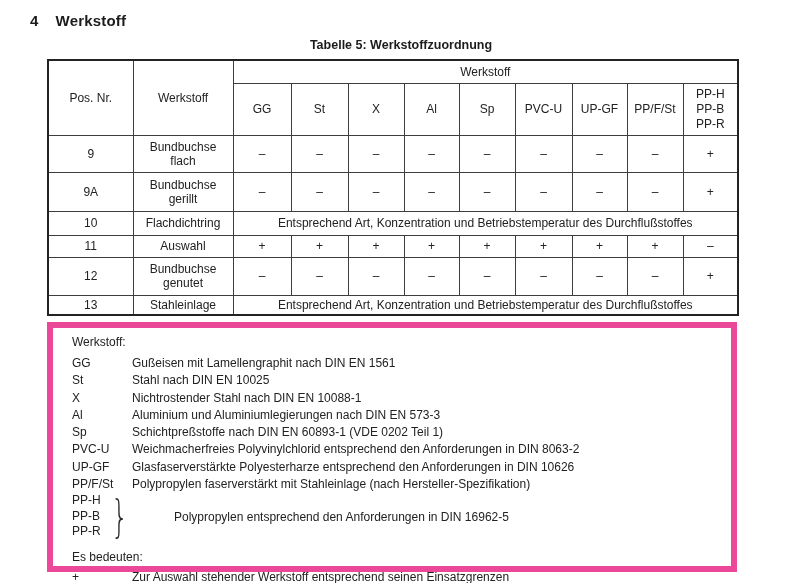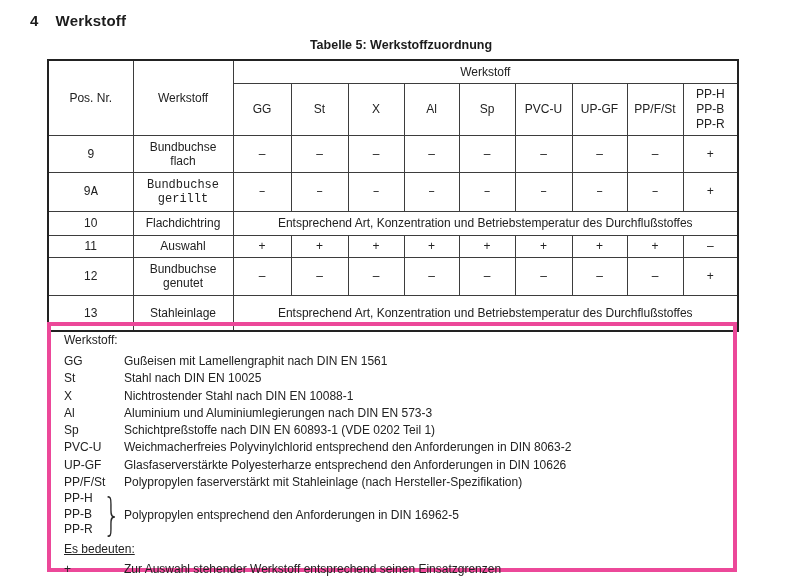--- a/index.html
+++ b/index.html
@@ -58,39 +58,39 @@
     font-size: 12px;
     text-align: center;
     vertical-align: middle;
     padding: 0 2px;
     color: #222222;
     overflow: hidden;
   }
   .hrow1 { height: 23px; }
   .hrow2 { height: 52px; }
   .r9    { height: 37px; }
-  .r9a   { height: 39px; font-family: Liberation Mono, monospace; }
+  .r9a   { height: 39px; }
   .r10   { height: 24px; }
   .r11   { height: 22px; }
   .r12   { height: 38px; }
-  .r13   { height: 36px; }
+  .r13   { height: 20px; }
   .cell-line { display: block; line-height: 14px; text-align: center; }
   .pp-head-line { display: block; line-height: 15px; }
   .span-text { font-size: 12px; }
 
   
   .legend {
     position: absolute;
     left: 47px;
     top: 322px;
     width: 690px;
     height: 250px;
-    border: 4px solid #ec4899;
+    border: 6px solid #ec4899;
     box-sizing: border-box;
-    padding: 6px 10px 0 13px;
+    padding: 6px 10px 0 19px;
     font-size: 12px;
     color: #222222;
   }
   .legend-title { line-height: 16px; margin-bottom: 5px; }
   .legend-entry { display: flex; line-height: 17.3px; }
   .legend-entry .abbr { flex: none; width: 60px; }
   .legend-entry .def { flex: 1; }
 
   .pp-group {
     display: flex;
@@ -103,23 +103,23 @@
     flex: none;
     width: 26px;
     font-size: 44px;
     font-weight: 100;
     color: #2a2a2a;
     transform: scaleX(0.62);
     font-family: "DejaVu Sans", sans-serif;
     line-height: 44px;
     text-align: left;
   }
-  .pp-def { flex: 1; }
-
-  .meanings-title { margin-top: 3px; line-height: 16px; text-decoration: underline; }
+  .pp-def { flex: 1; margin-left: 42px; }
+
+  .meanings-title { margin-top: 9px; line-height: 16px; }
   .meaning-entry { display: flex; line-height: 17px; margin-top: 4px; }
   .meaning-entry .sym { flex: none; width: 60px; }
   .meaning-entry .def { flex: 1; }
 </style>
 </head>
 <body>
 
 <div class="section-heading">
   <span>4</span>
   <span>Werkstoff</span>

